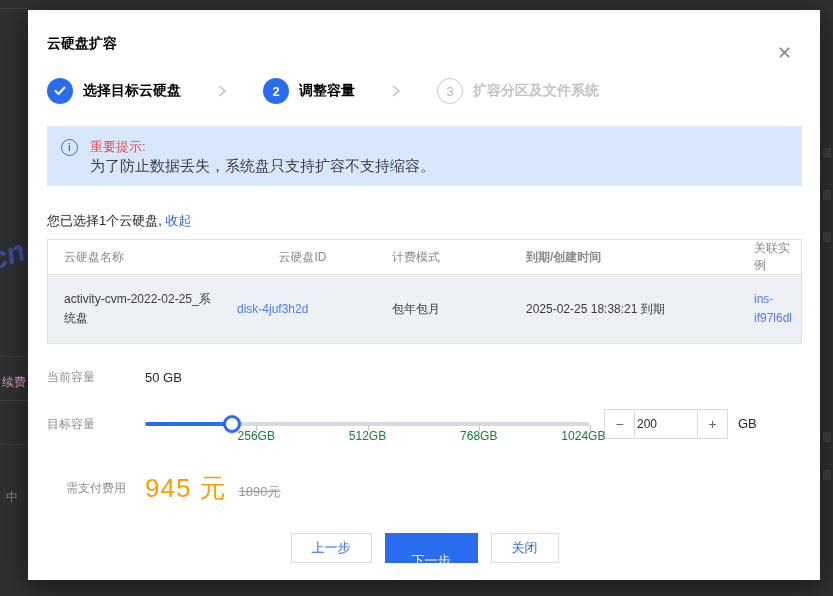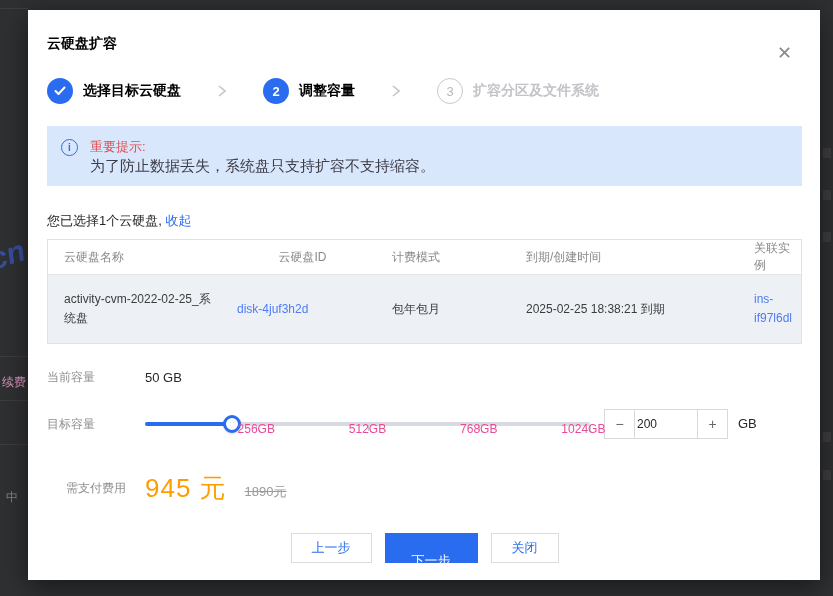--- a/index.html
+++ b/index.html
@@ -40,47 +40,47 @@
   .alert-body{font-size:15px;color:#3d3d47;line-height:19px;}
   
   .selection{margin-top:26px;font-size:13px;color:#262626;}
   .link{color:#2a6cf0;cursor:pointer;text-decoration:none;}
   .cell-link{color:#4d7cf5;cursor:pointer;}
   
   .disk-table{margin-top:9px;border:1px solid #e2e2e4;}
   table{width:100%;border-collapse:collapse;table-layout:fixed;font-size:12px;}
   th{height:33px;font-weight:normal;color:#8a8a8a;text-align:left;padding:0 8px 0 16px;background:#fff;border-bottom:1px solid #e6e6e8;}
   td{height:68px;background:#edf0f5;padding:0 8px 0 16px;color:#3c3c3c;vertical-align:middle;line-height:19px;word-wrap:break-word;}
-  .col-name{width:149px;}.col-id{width:131px;text-align:center;}.col-billing{width:110px;}.col-expire{width:204px;}
+  .col-name{width:149px;}.col-id{width:131px;text-align:center;}.col-billing{width:110px;}.col-expire{width:204px;font-weight:bold;}
   
   .info-row{display:flex;align-items:center;}
   .info-label{width:98px;flex:0 0 auto;font-size:12px;color:#8f8f8f;}
   .info-value{font-size:13px;color:#262626;}
   .row-current{margin-top:25px;}
   .row-target{margin-top:23px;align-items:flex-start;}
   .row-target .info-label{line-height:30px;}
   
   .slider{position:relative;width:445px;height:30px;flex:0 0 auto;}
   .slider-track{position:absolute;left:0;top:13px;width:100%;height:4px;background:#d7dae0;border-radius:2px;}
   .slider-fill{position:absolute;left:0;top:13px;width:87px;height:4px;background:#2a6cf0;border-radius:2px;}
   .slider-tick{position:absolute;top:16px;width:1px;height:6px;background:#c4c8cf;}
   .slider-handle{position:absolute;top:6px;left:87px;width:18px;height:18px;box-sizing:border-box;
     border-radius:50%;background:#fff;border:3px solid #2a6cf0;transform:translateX(-50%);cursor:pointer;box-shadow:0 1px 2px rgba(0,0,0,.15);}
-  .slider-mark{position:absolute;top:13px;font-size:12px;color:#ec4899;transform:translateX(-50%);white-space:nowrap;}
+  .slider-mark{position:absolute;top:20px;font-size:12px;color:#15803d;transform:translateX(-50%);white-space:nowrap;}
   
   .stepper{display:flex;margin-left:14px;border:1px solid #d9d9dc;height:30px;box-sizing:border-box;background:#fff;flex:0 0 auto;}
   .stepper-btn{width:29px;text-align:center;line-height:28px;font-size:14px;color:#666;cursor:pointer;background:#fff;user-select:none;}
   .stepper-minus{border-right:1px solid #d9d9dc;}
   .stepper-plus{border-left:1px solid #d9d9dc;}
   .stepper-input{width:58px;border:none;outline:none;text-align:left;font-size:12px;color:#262626;font-family:inherit;}
   .unit{margin-left:10px;font-size:13px;color:#262626;line-height:30px;}
   
   .row-fee{margin-top:34px;height:30px;text-align:center;}
   .fee-amount{font-size:26px;color:#ff9d00;letter-spacing:1px;line-height:30px;}
-  .fee-original{font-size:13px;color:#9b9b9b;text-decoration:line-through;margin-left:18px;align-self:flex-end;line-height:22px;}
+  .fee-original{font-size:13px;color:#9b9b9b;text-decoration:line-through;margin-left:12px;align-self:flex-end;line-height:22px;}
   
   .footer{margin-top:30px;display:flex;justify-content:center;gap:13px;}
   .btn{height:30px;box-sizing:border-box;border:1px solid #dcdcde;background:#fff;color:#2a6cf0;
     font-size:13px;padding:0 20px;cursor:pointer;font-family:inherit;line-height:28px;}
   .btn-primary{background:#2a6cf0;border-color:#2a6cf0;color:#fff;padding:13px 26px;}
 </style>
 </head>
 <body>
 
 <div>

